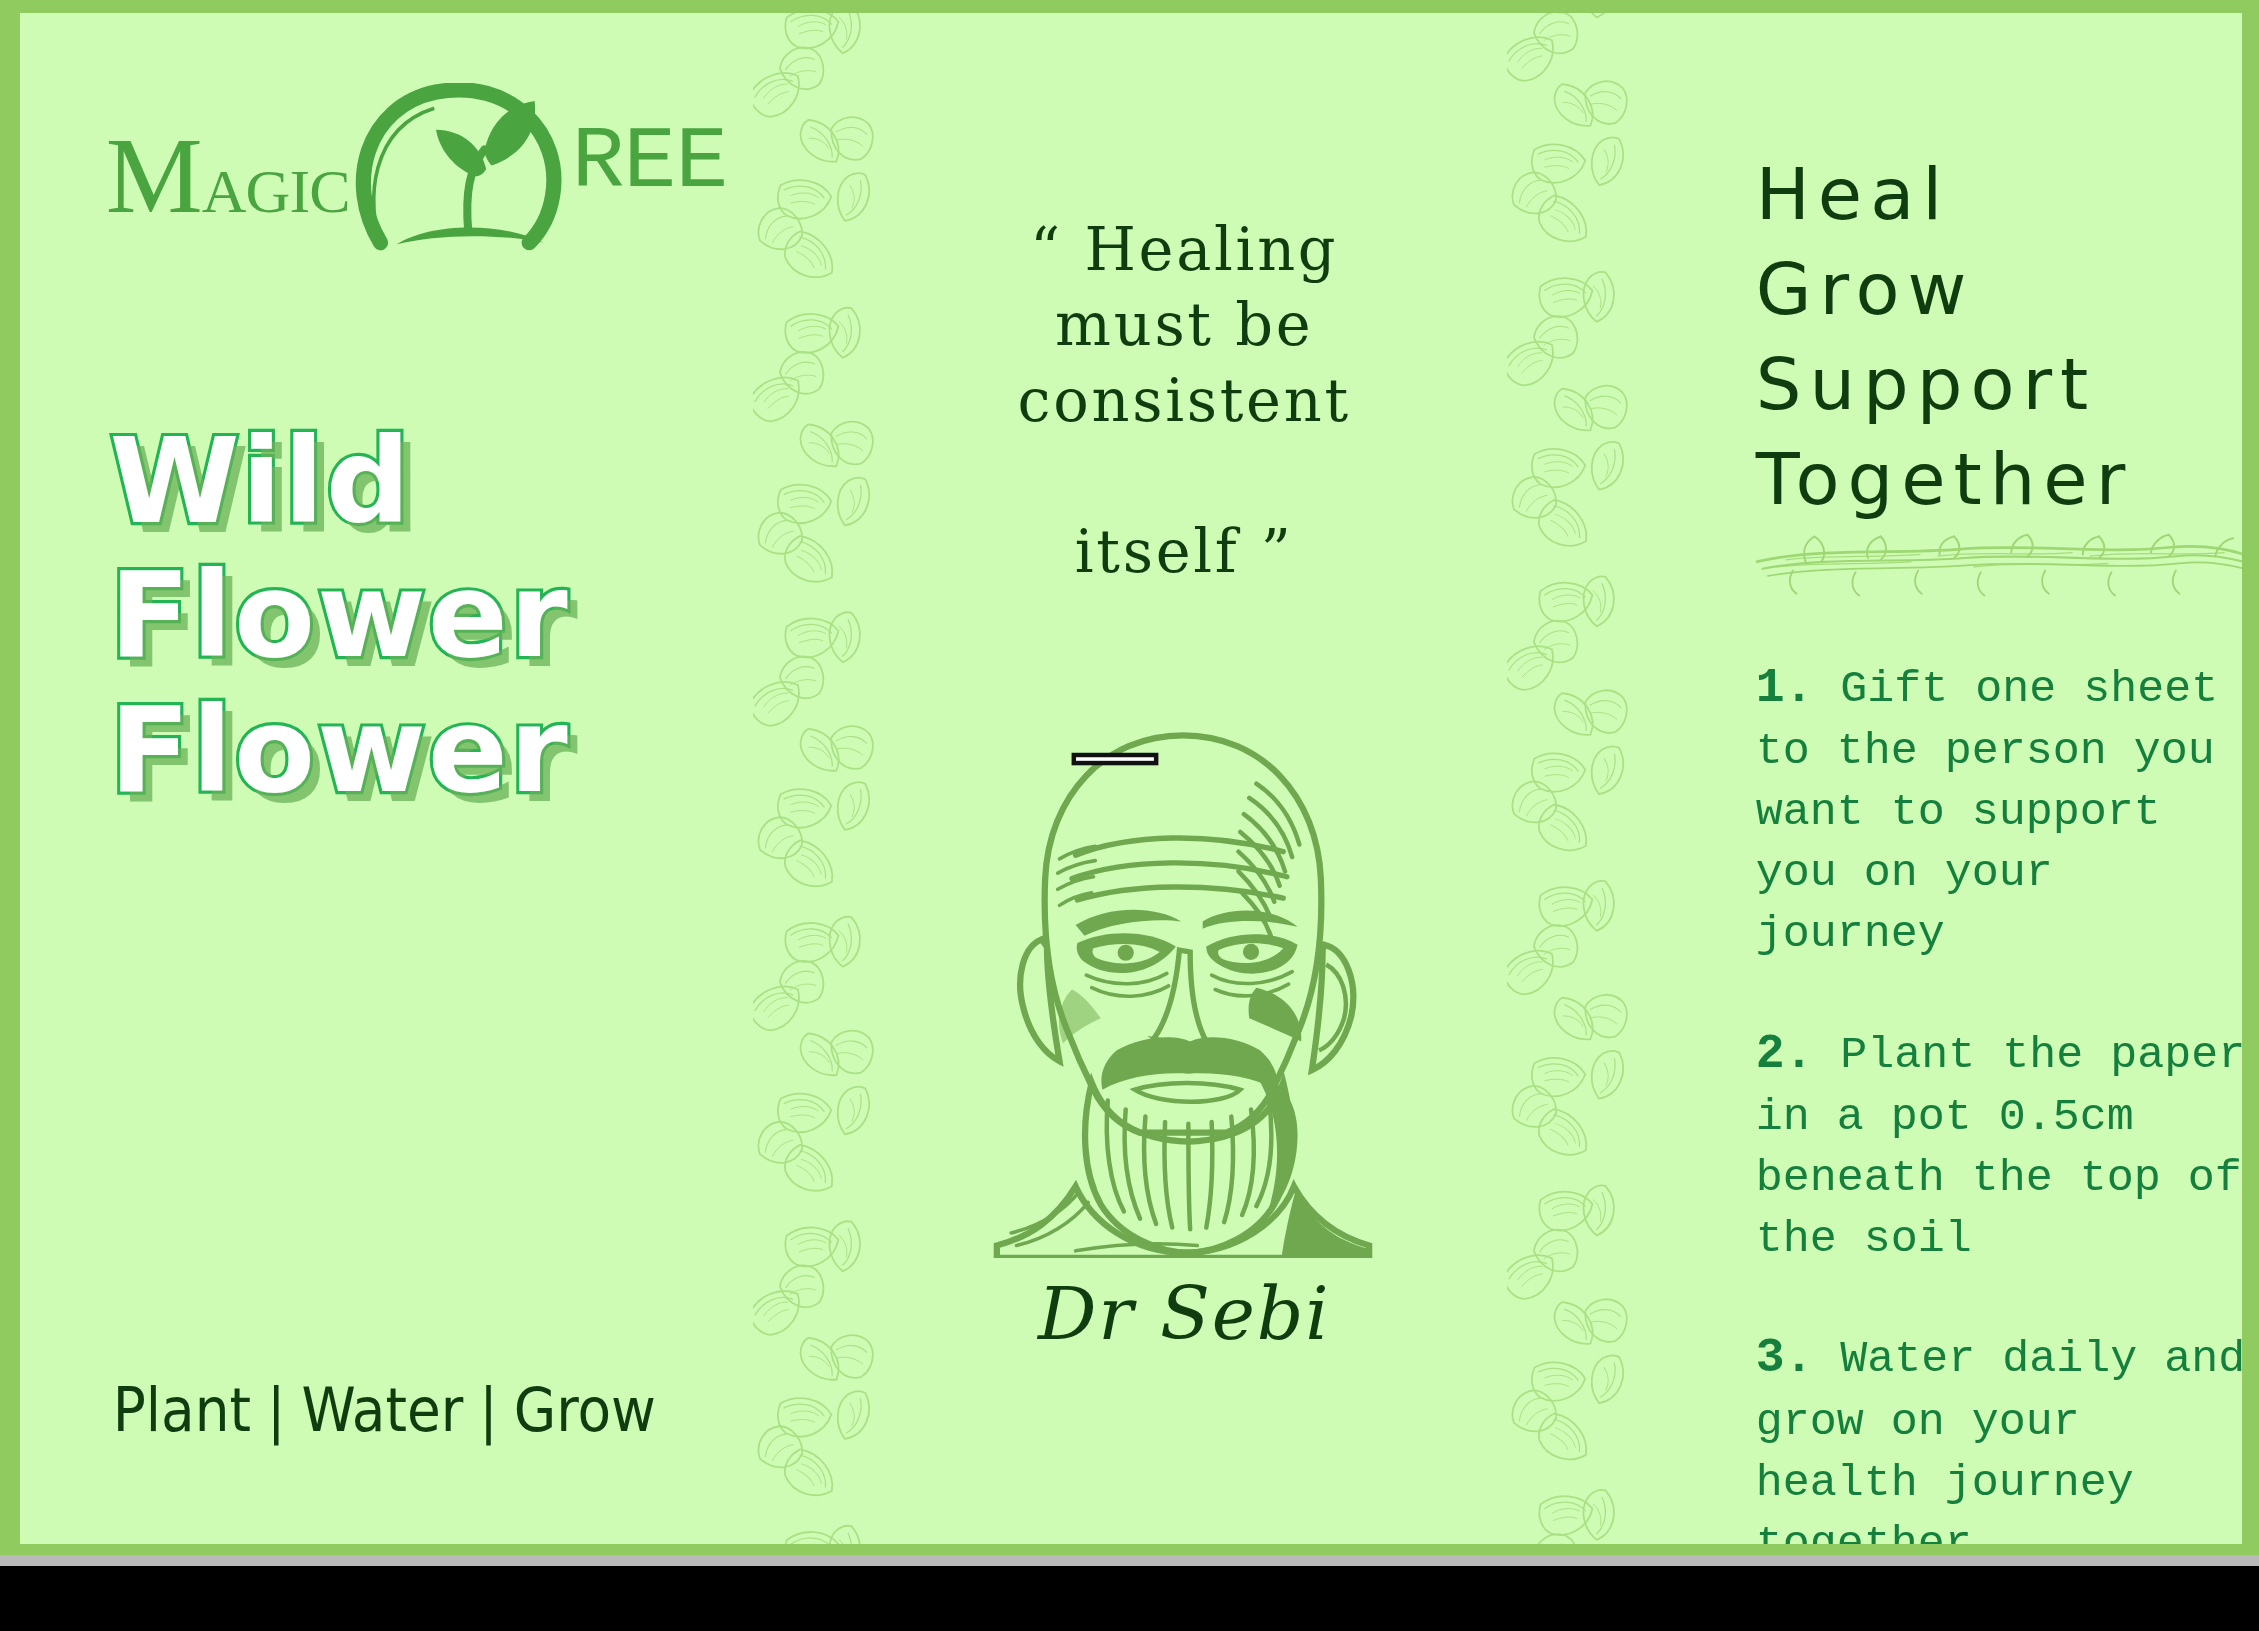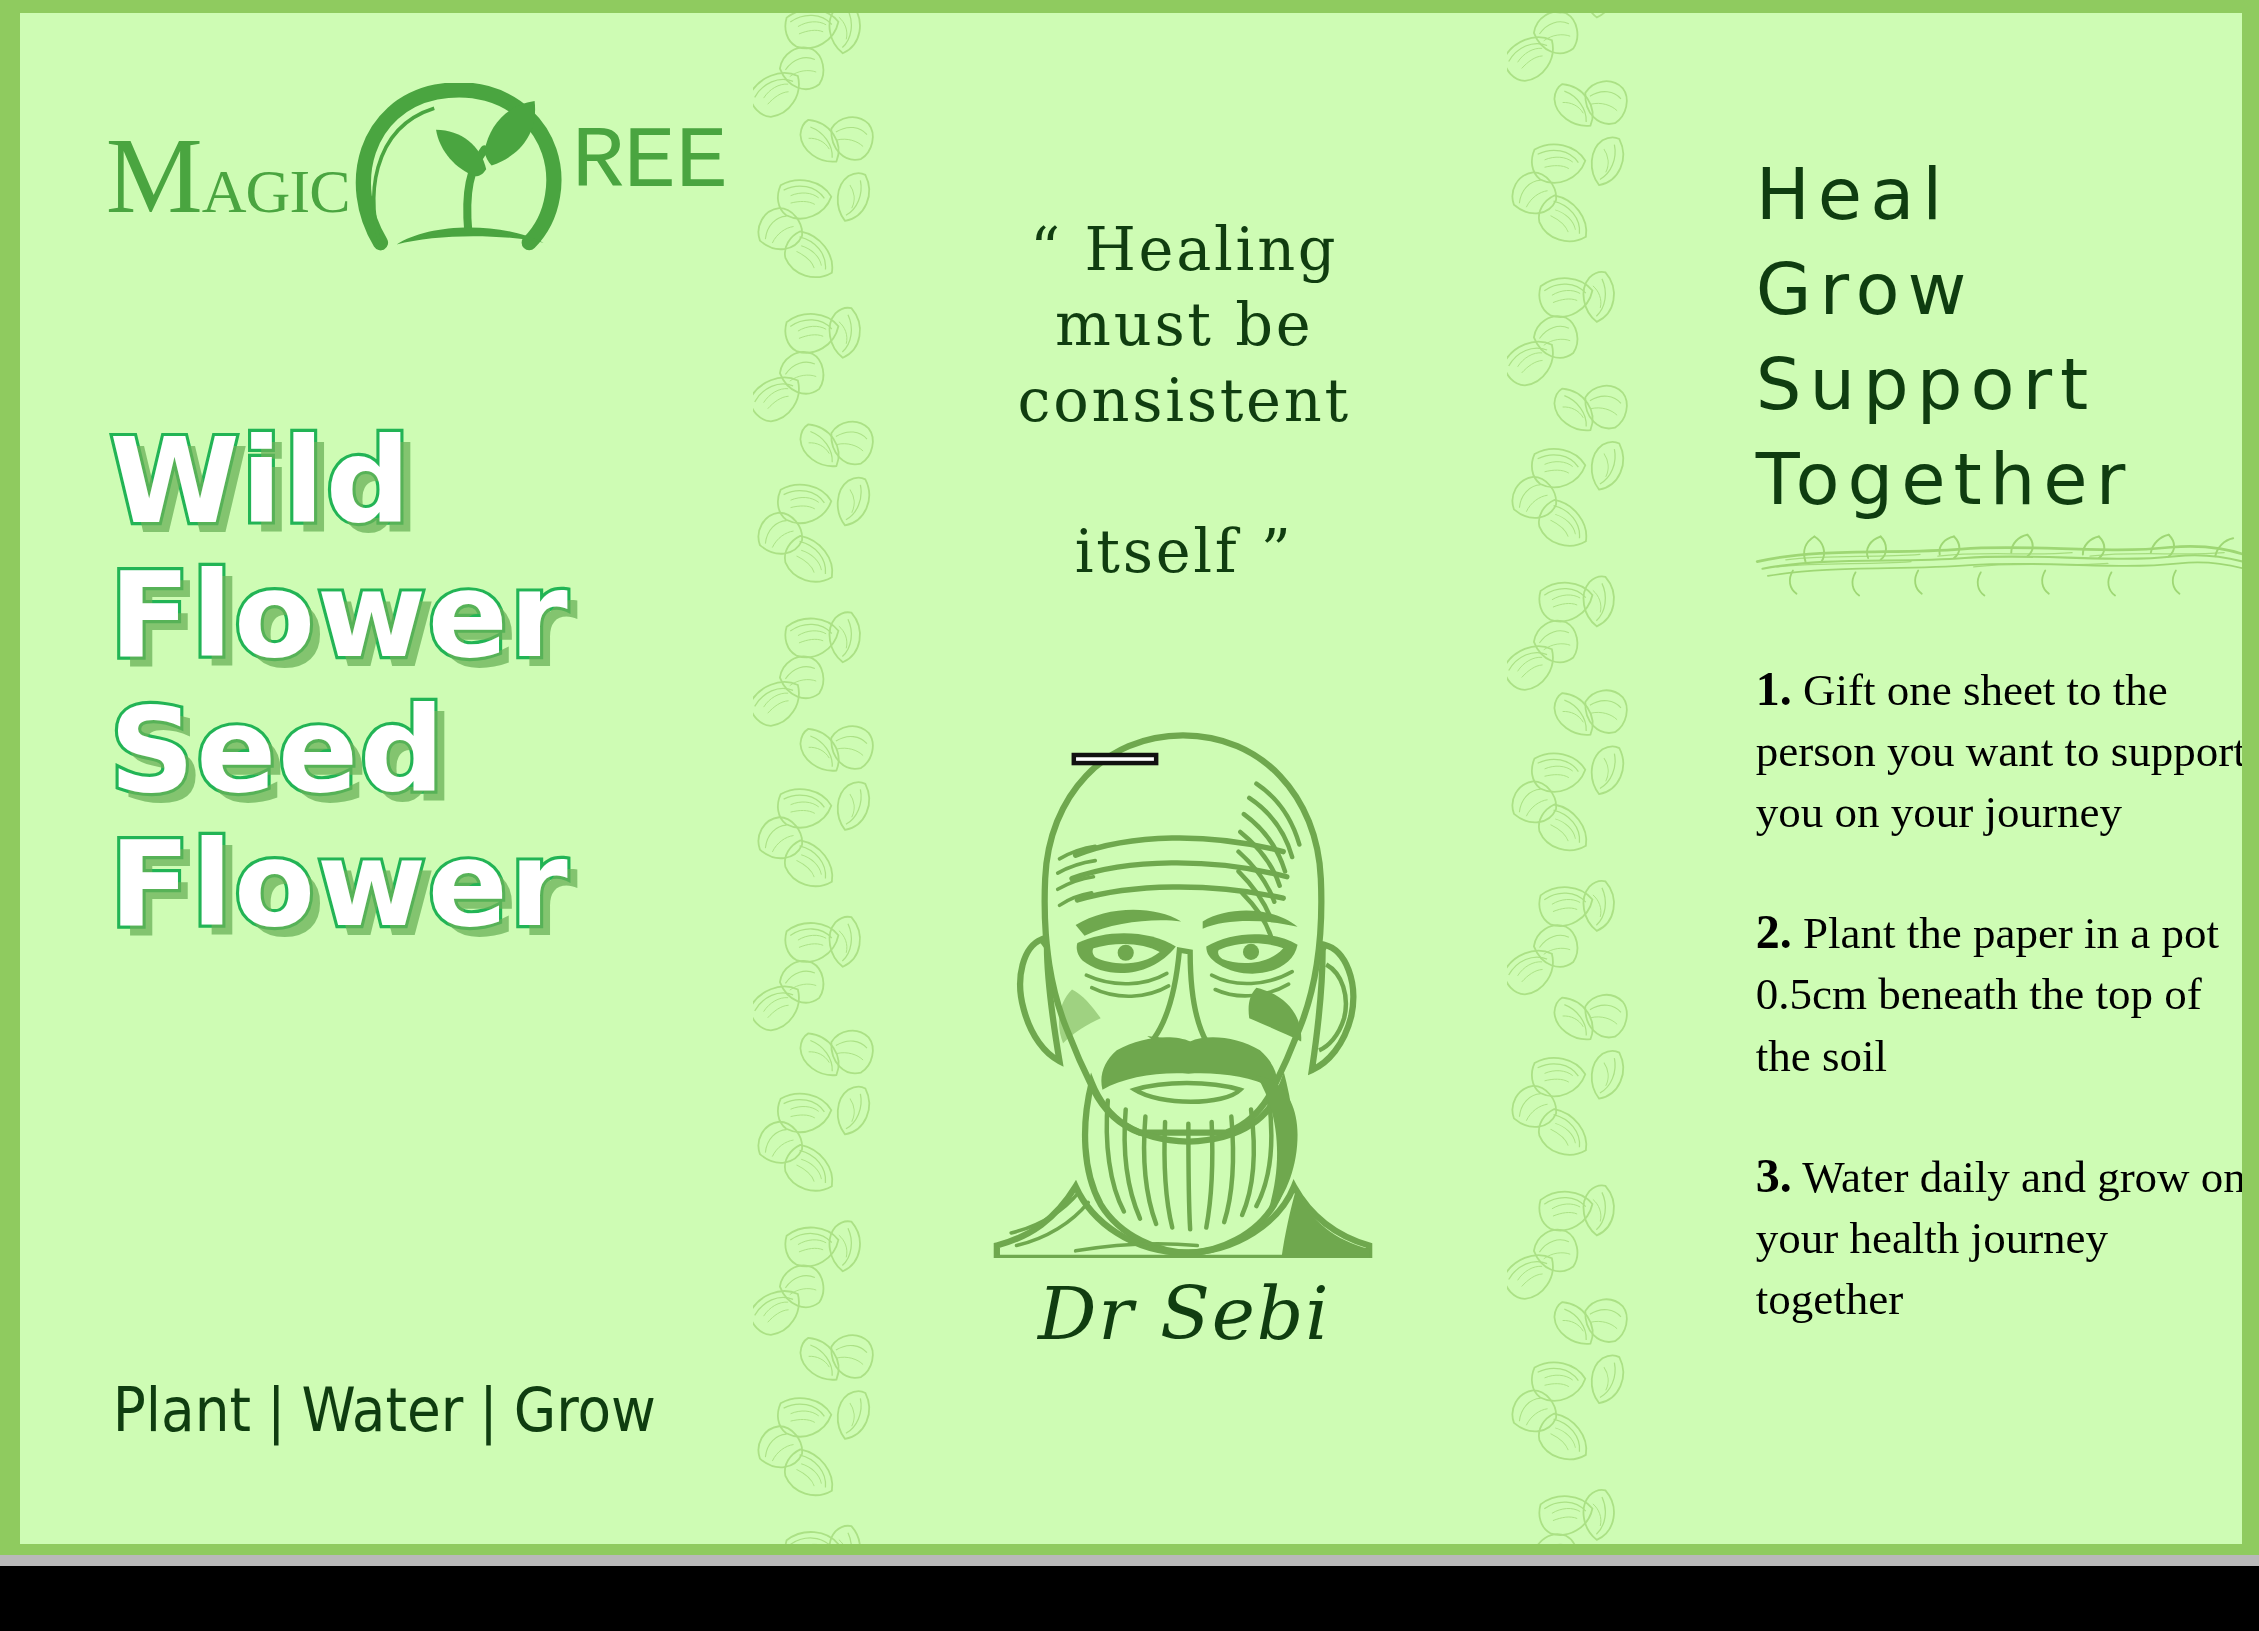--- a/index.html
+++ b/index.html
@@ -231,25 +231,25 @@
   }
 
   #steps {
     position: absolute;
     left: 0;
     top: 643px;
     width: 502px;
   }
   .step {
     margin-bottom: 56px;
-    font-family: Liberation Serif, serif;
+    font-family: Liberation Mono, monospace;
     font-size: 45px;
     font-stretch: condensed;
     line-height: 1.36;
-    color: #000000;
+    color: #15803d;
   }
   .step .num {
     font-weight: bold;
     font-size: 48px;
   }
 </style>
 </head>
 <body>
 
 <div id="canvas">
@@ -322,21 +322,20 @@
             <path d="M140 104 C118 96 100 76 96 52 C124 52 146 70 152 96 C148 102 144 104 140 104 Z" fill="#4aa540"></path>
             <path d="M52 180 C88 156 168 154 216 178 C170 168 96 168 52 180 Z" fill="#4aa540"></path>
           </svg>
 
           <div id="logo-tail">REE</div>
         </div>
 
         <div id="headline">
           <span class="hline">Wild</span>
           <span class="hline">Flower</span>
-          <span class="hline">Seed</span>
           <span class="hline">Flower</span>
         </div>
 
         <div id="tagline"><span>Plant</span><span class="sep">|</span><span>Water</span><span class="sep">|</span><span>Grow</span></div>
 
       </div>
 
       <div id="centre-col">
 
         <div id="quote">

